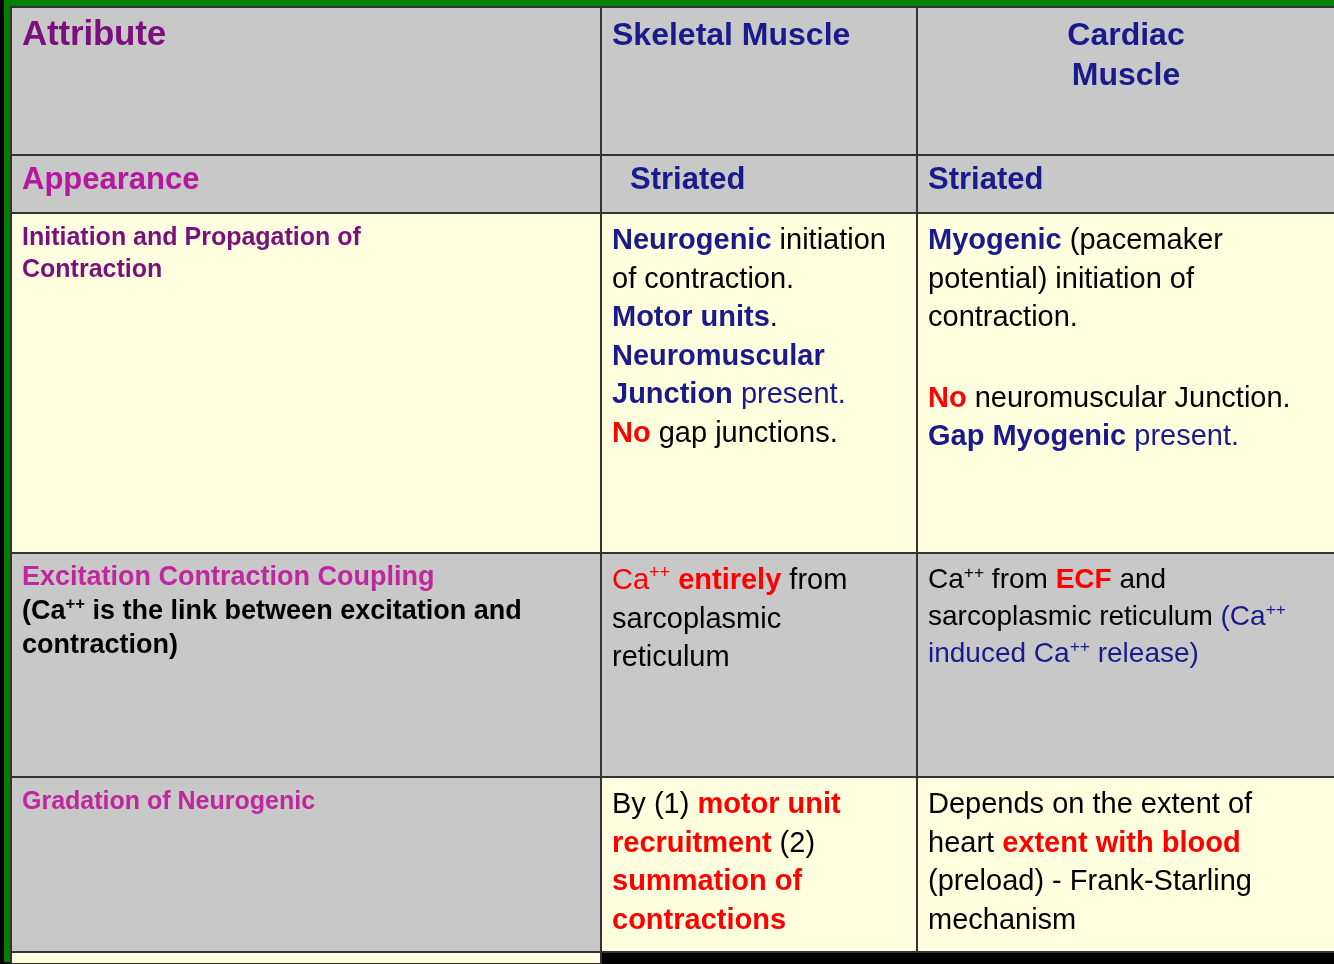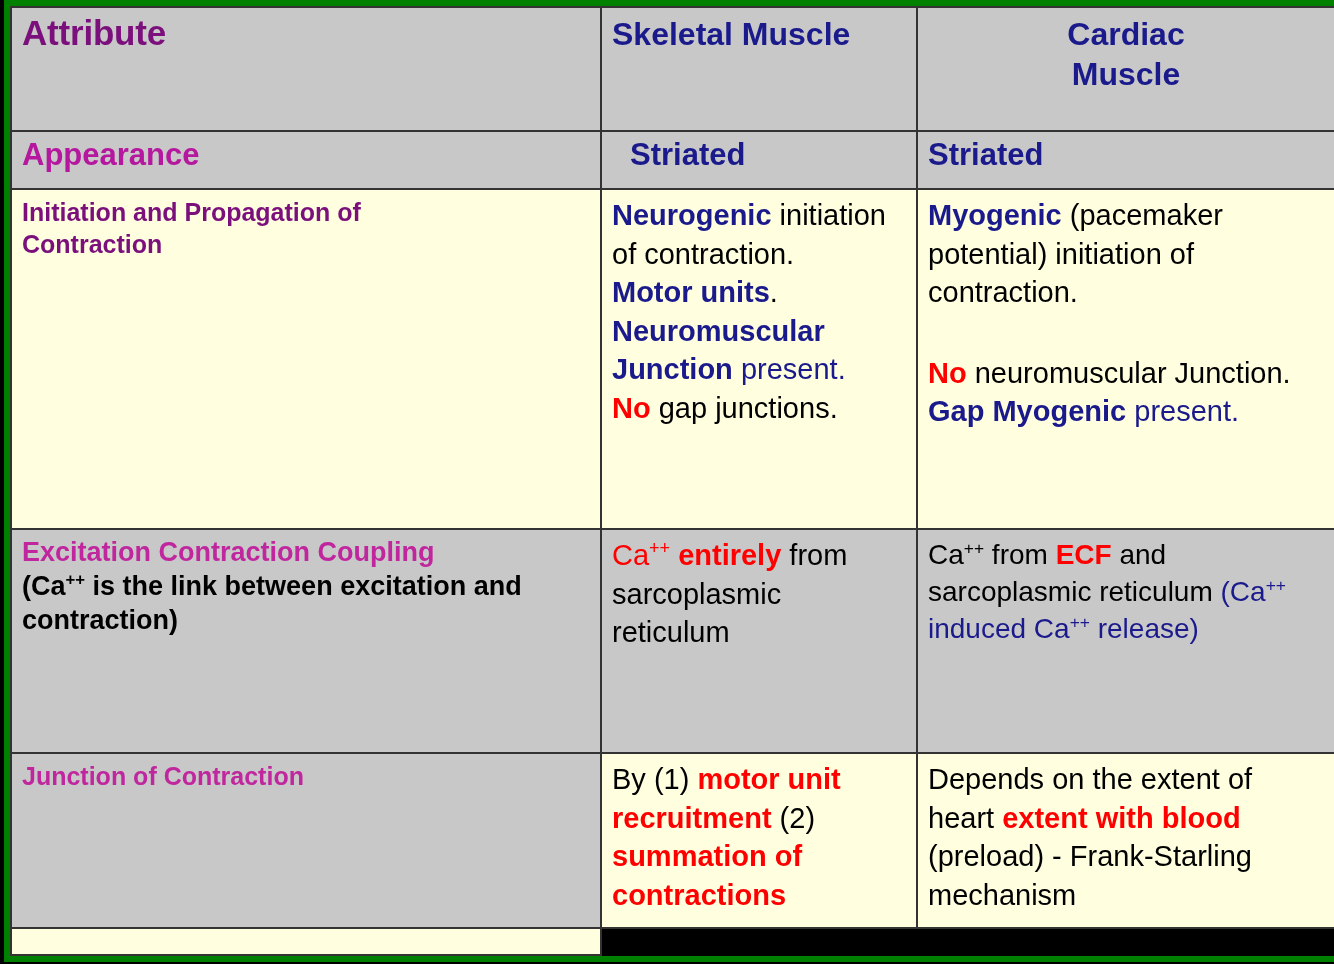--- a/index.html
+++ b/index.html
@@ -98,21 +98,21 @@
 <div id="slide">
   <div id="table-frame">
     <table class="cmp">
       <colgroup>
         <col class="c1">
           <col class="c2">
           <col class="c3">
       </colgroup>
       <tbody>
 
-        <tr style="height:124px;">
+        <tr style="height:148px;">
           <td class="bg-gray">
             <div class="hdr-attr darkpur">Attribute</div>
           </td>
           <td class="bg-gray">
             <div class="hdr-col navyb">Skeletal Muscle</div>
           </td>
           <td class="bg-gray">
             <div class="hdr-col navyb center">
               <span class="blk">Cardiac</span>
               <span class="blk">Muscle</span>
@@ -166,21 +166,21 @@
           <td class="bg-gray">
             <div class="cell-body"><span class="red">Ca</span><sup class="red">++</sup><span class="redb"> entirely</span><span class="black"> from sarcoplasmic reticulum</span></div>
           </td>
           <td class="bg-gray">
             <div class="cell-body-sm"><span class="black">Ca</span><sup class="black">++</sup><span class="black"> from </span><span class="redb">ECF</span><span class="black"> and sarcoplasmic reticulum </span><span class="navy">(Ca</span><sup class="navy">++</sup><span class="navy"> induced Ca</span><sup class="navy">++</sup><span class="navy"> release)</span></div>
           </td>
         </tr>
 
         <tr style="height:175px;">
           <td class="bg-gray">
-            <div class="attr-label magenta">Junction of Contraction</div>
+            <div class="attr-label magenta">Gradation of Neurogenic</div>
           </td>
           <td class="bg-ivory">
             <div class="r5-mid"><span class="black">By (1) </span><span class="redb">motor unit recruitment</span><span class="black">  (2) </span><span class="redb">summation of contractions</span></div>
           </td>
           <td class="bg-ivory">
             <div class="cell-body"><span class="black">Depends on the extent of heart </span><span class="redb">extent with blood</span><span class="black"> (preload) - Frank-Starling mechanism</span></div>
           </td>
         </tr>
 
         <tr>

